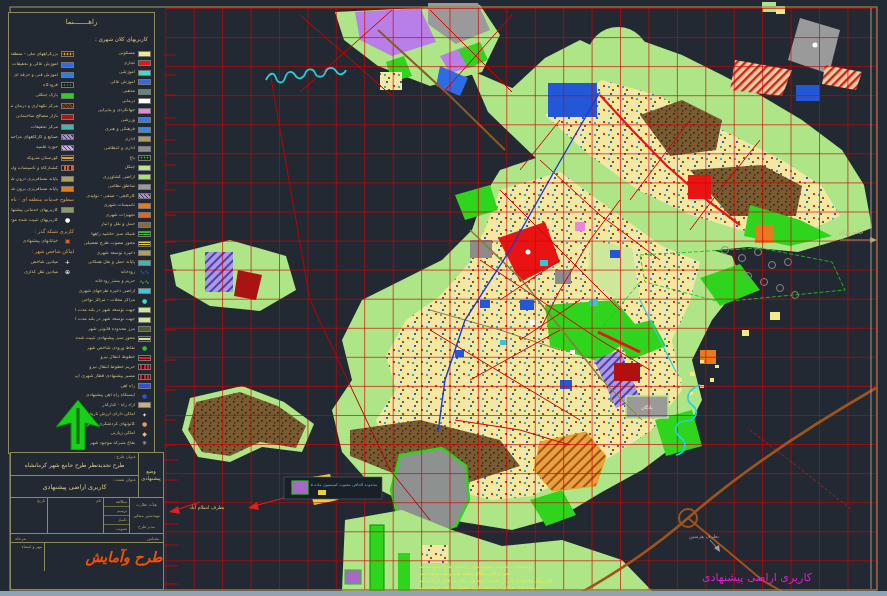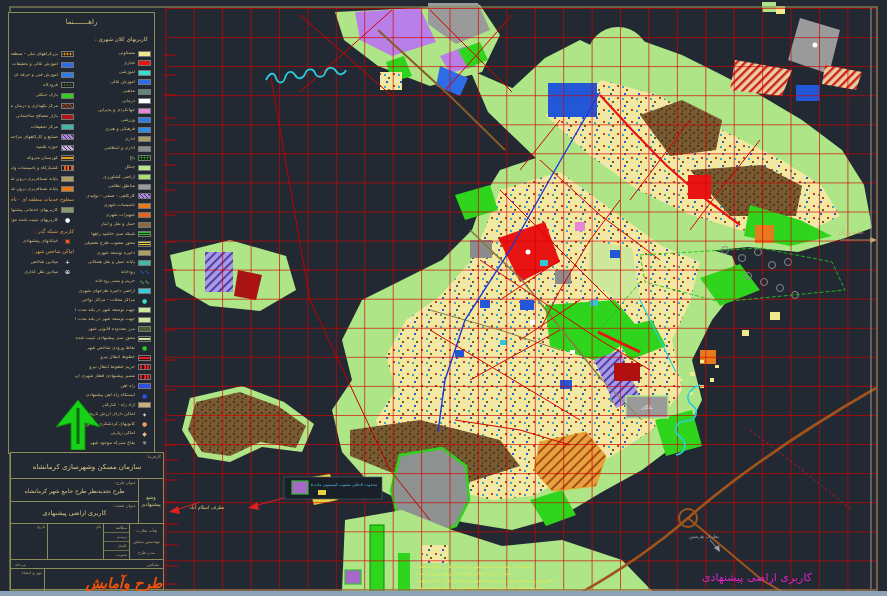--- a/index.html
+++ b/index.html
@@ -557,24 +557,20 @@
         </div>
     </div>
   </div>
 
   <svg class="north" viewBox="0 0 44 50">
     <polygon points="22,0 44,27 29,23 29,50 15,50 15,23 0,27" id="north-poly" fill="#18d018" stroke="#0a8a0a" stroke-width="1"></polygon>
     <line x1="22" y1="8" x2="22" y2="44" stroke="#0a6a0a" stroke-width="3"></line>
   </svg>
 
   <div class="tblock">
-    <div class="trow r1">
-      <span class="tlabel">کارفرما :</span>
-      <div class="tmain">سازمان مسکن وشهرسازی کرمانشاه</div>
-    </div>
     <div class="r23wrap">
       <div class="sidetab">
         <span>وضع</span>
         <span>پیشنهادی</span>
       </div>
       <div class="r23main">
         <div class="r2">
           <span class="tlabel">عنوان طرح :</span>
           <div class="tmain">طرح تجدیدنظر طرح جامع شهر کرمانشاه</div>
         </div>

